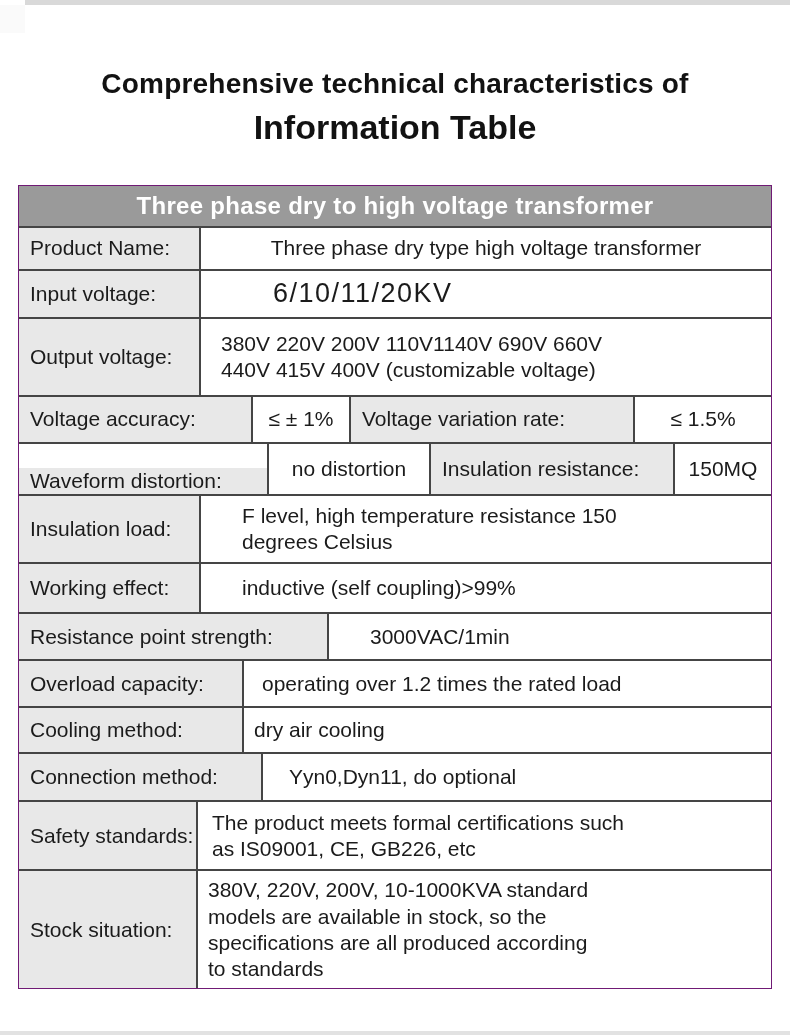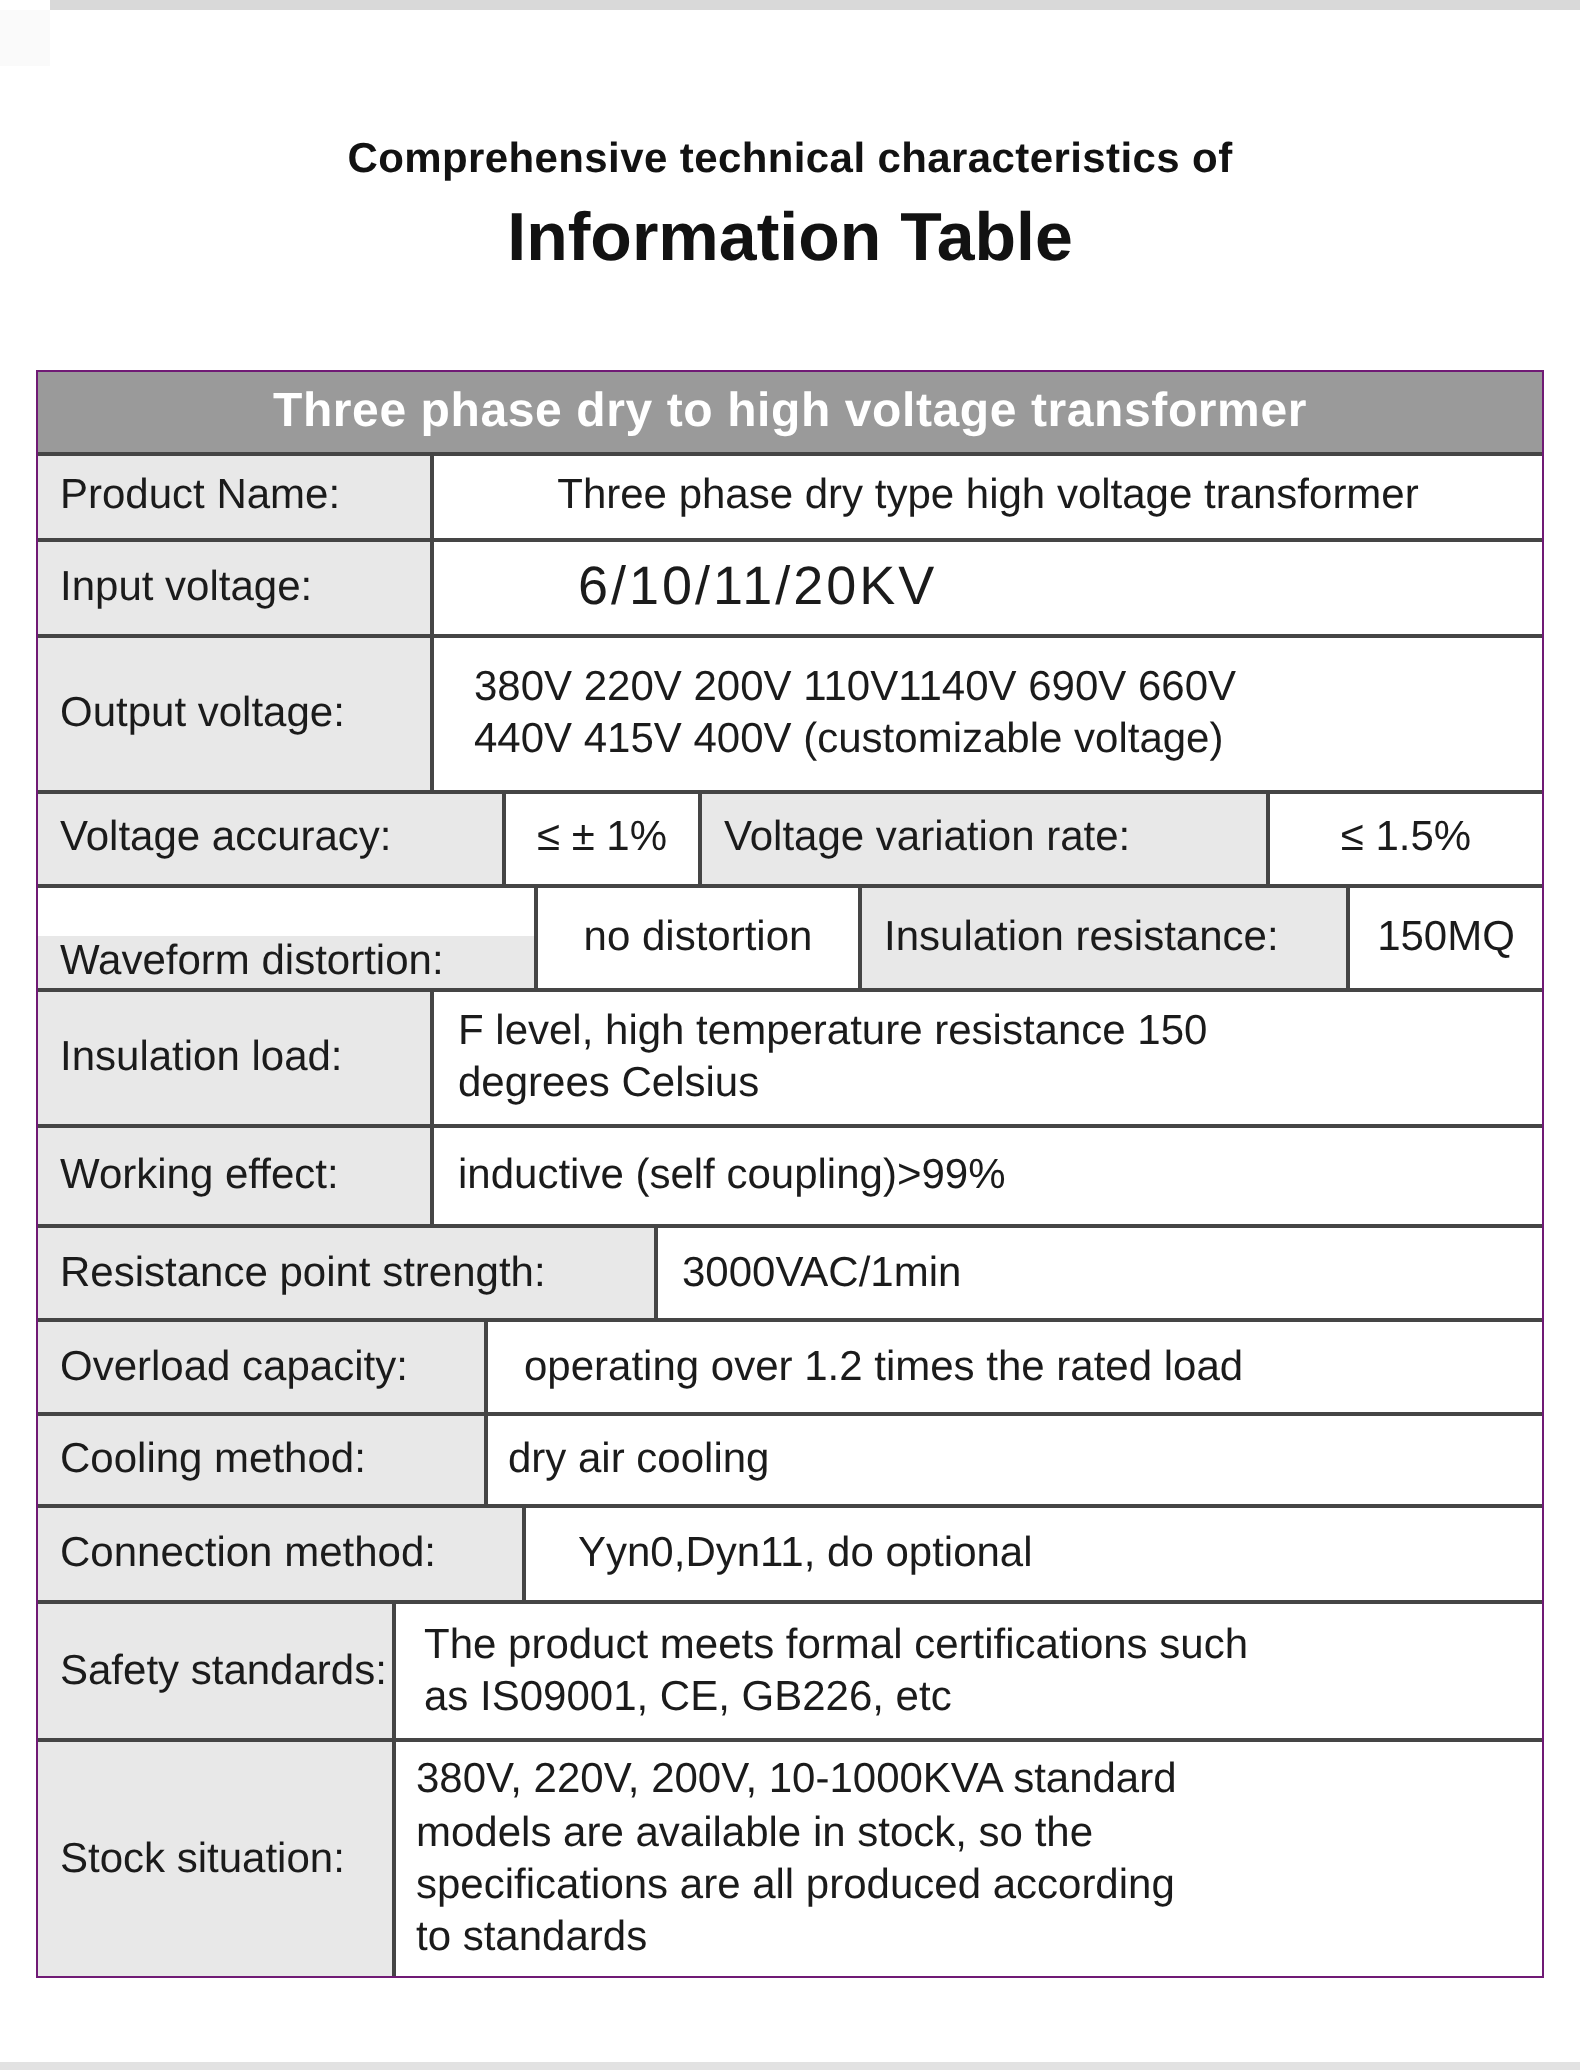--- a/index.html
+++ b/index.html
@@ -9,21 +9,21 @@
     font-family:"Liberation Sans", sans-serif;
     color:#1b1b1b;
     position:relative;
     overflow:hidden;
   }
   .top-strip{position:absolute;top:0;left:25px;right:0;height:5px;background:#d9d9d9;}
   .top-left-block{position:absolute;top:5px;left:0;width:25px;height:28px;background:#fafafa;}
   .bottom-strip{position:absolute;bottom:0;left:0;width:790px;height:4px;background:#e2e2e2;}
 
   .title-block{position:absolute;top:68px;left:0;width:790px;text-align:center;}
-  .title-l1{font-size:21px;font-weight:bold;color:#121212;letter-spacing:0.2px;}
+  .title-l1{font-size:28px;font-weight:bold;color:#121212;letter-spacing:0.2px;}
   .title-l2{font-size:34px;font-weight:bold;color:#121212;margin-top:8px;}
 
   .spec-table{
     position:absolute;top:185px;left:18px;width:754px;
     border:1px solid #701a75;
     box-sizing:border-box;
     background:#ffffff;
   }
   .thead{
     background:#9a9a9a;color:#ffffff;
@@ -33,36 +33,36 @@
     letter-spacing:0.3px;
   }
   .row{display:flex;border-top:2px solid #454545;}
   .cell{display:flex;align-items:center;box-sizing:border-box;font-size:21px;line-height:1.25;}
   .cell + .cell{border-left:2px solid #454545;}
   .label{background:#e8e8e8;padding-left:11px;flex-shrink:0;}
   .value{background:#ffffff;flex:1;padding-left:18px;padding-right:6px;}
   .center{justify-content:center;padding-left:0;padding-right:0;text-align:left;}
   .prewrap{white-space:pre-line;}
 
-  .w202{width:196px;}
+  .w202{width:180px;}
   .w232{width:232px;}
   .w98{width:98px;flex:0 0 98px;}
   .w284{width:284px;}
   .w248{width:248px;margin-top:24px;}
   .w162{width:162px;flex:0 0 162px;}
   .w244{width:244px;}
   .w308{width:308px;}
   .w223{width:223px;}
   .w242{width:242px;}
   .w221{width:177px;}
 
   .r2{display:flex;justify-content:space-between;align-items:center;padding-left:72px;padding-right:12px;}
   .r2-main{font-size:27px;letter-spacing:1.5px;}
   .r2-note{font-size:21px;}
-  .pl24{padding-left:12px;}
+  .pl24{padding-left:41px;}
   .pl12{}
   .pl10{padding-left:10px;}
   .pl26{padding-left:26px;}
   .pl14{padding-left:14px;}
   .pl20{padding-left:20px;}
 </style>
 </head>
 <body>
 
 <div class="top-strip"></div>

